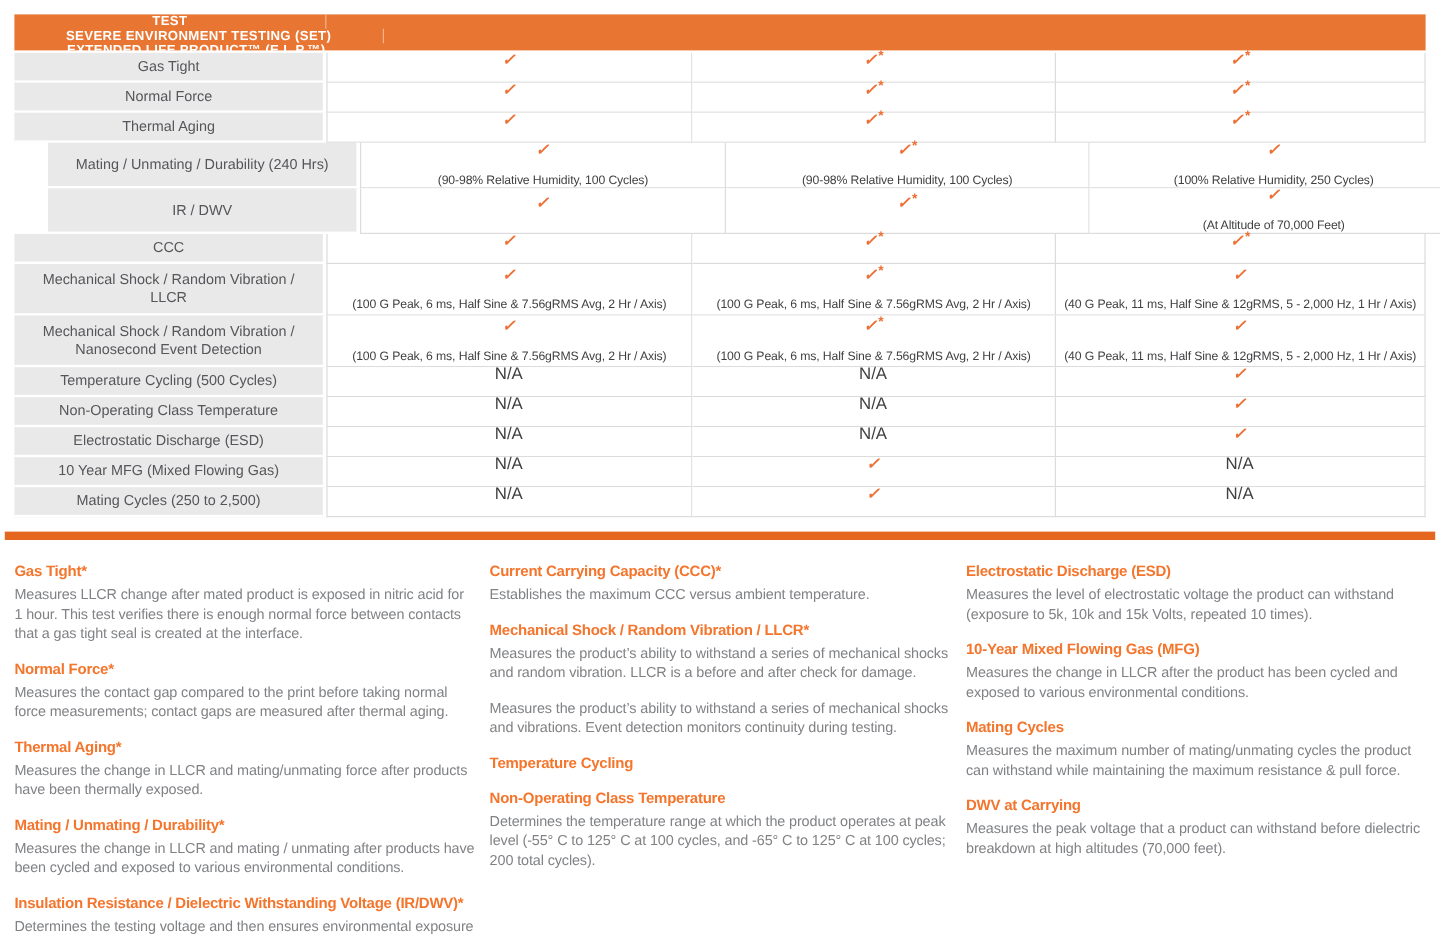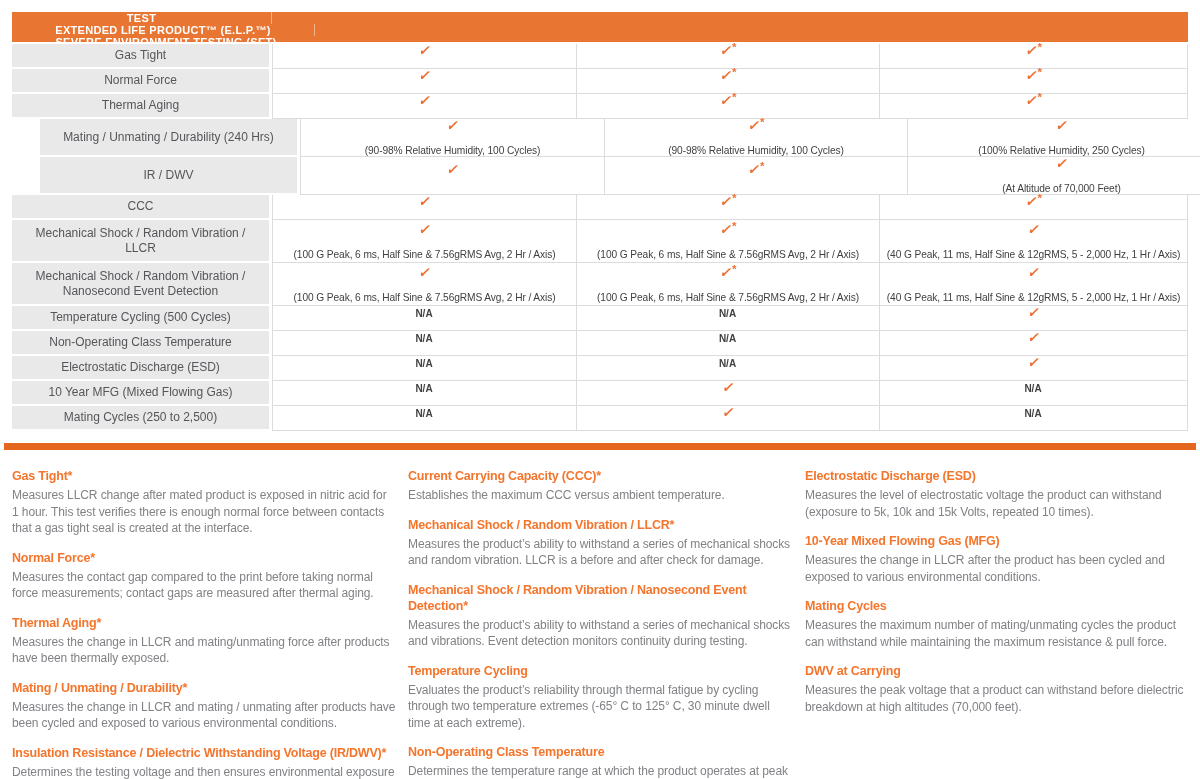--- a/index.html
+++ b/index.html
@@ -22,39 +22,39 @@
   .trow { display:flex; height:25px; }
   .trow.h38 { height:38px;padding-left:28px; } .trow.h43 { height:43px; }
   .label { width:260px; flex:none; background:var(--row-label-bg); color:#56565A;
     font-size:12px; line-height:1.22; display:flex; align-items:center; justify-content:center;
     text-align:center; border-bottom:2px solid #fff; border-right:3px solid #fff; padding:0 10px; }
   .markcell { display:flex; flex-direction:column; align-items:center; justify-content:center;
     background:#fff; border-right:1px solid var(--grid-line); border-bottom:1px solid var(--grid-line); }
   .markcell.first { border-left:1px solid var(--grid-line); }
   .markline { line-height:13px; white-space:nowrap; }
   .mk { color:var(--check); font-weight:bold; font-style:italic; font-size:13.5px; }
-  .mk.na-text { color:var(--dark-text); font-weight:bold; font-style:normal; font-size:10px; }
+  .mk.na-text { color:var(--dark-text); font-weight:normal; font-style:normal; font-size:14px; }
   .star { color:var(--check); font-weight:bold; font-size:11.5px; position:relative; top:-4px; margin-left:1px; }
   .note { font-size:10.2px; letter-spacing:-.1px; color:#3F3F41; white-space:nowrap; margin-top:12px; line-height:12px; }
   .divider { height:7px; background:var(--divider); margin:12px 4px 0 4px; }
   .glossary { display:grid; grid-template-columns:384px 385px 383px; column-gap:12px;
     margin:18px 12px 0 12px; }
   .gloss-entry { margin-bottom:13px; }
   .gloss-term { color:var(--accent); font-weight:bold; font-size:12.5px; letter-spacing:-.2px;
     line-height:16px; margin-bottom:3px; }
   .gloss-def { color:var(--body-text); font-size:12px; letter-spacing:-.1px; line-height:16.5px; }
 </style>
 </head>
 <body style="--header-bg: #E87632; --divider: #E5671F; --accent: #F4752C; --check: #ED7136; --row-label-bg: #E9E9EA; --body-text: #808285;">
 
 <div class="table-wrap">
   <div class="thead">
     <div class="hcell c1">TEST</div>
+    <div class="hcell c4">SEVERE ENVIRONMENT TESTING (SET)</div>
     <div class="hcell c3">EXTENDED LIFE PRODUCT™ (E.L.P.™)</div>
-    <div class="hcell c4">SEVERE ENVIRONMENT TESTING (SET)</div>
   </div>
   <div class="tbody">
 
     <div class="trow">
       <div class="label">Gas Tight</div>
       <div class="markcell first c2">
           <div class="markline"><span class="mk">✓</span><span class="star"></span></div>
           <div class="note"></div>
         </div>
       <div class="markcell c3">
@@ -290,26 +290,24 @@
   <div class="gloss-col">
     <div class="gloss-entry">
       <div class="gloss-term">Current Carrying Capacity (CCC)*</div>
       <div class="gloss-def">Establishes the maximum CCC versus ambient temperature.</div>
     </div>
     <div class="gloss-entry">
       <div class="gloss-term">Mechanical Shock / Random Vibration / LLCR*</div>
       <div class="gloss-def">Measures the product’s ability to withstand a series of mechanical shocks and random vibration. LLCR is a before and after check for damage.</div>
     </div>
     <div class="gloss-entry">
-      <div class="gloss-term">Mechanical Shock / Random Vibration / Nanosecond Event Detection*</div>
       <div class="gloss-def">Measures the product’s ability to withstand a series of mechanical shocks and vibrations. Event detection monitors continuity during testing.</div>
     </div>
     <div class="gloss-entry">
       <div class="gloss-term">Temperature Cycling</div>
-      <div class="gloss-def">Evaluates the product’s reliability through thermal fatigue by cycling through two temperature extremes (-65° C to 125° C, 30 minute dwell time at each extreme).</div>
     </div>
     <div class="gloss-entry">
       <div class="gloss-term">Non-Operating Class Temperature</div>
       <div class="gloss-def">Determines the temperature range at which the product operates at peak level (-55° C to 125° C at 100 cycles, and -65° C to 125° C at 100 cycles; 200 total cycles).</div>
     </div>
   </div>
   <div class="gloss-col">
     <div class="gloss-entry">
       <div class="gloss-term">Electrostatic Discharge (ESD)</div>
       <div class="gloss-def">Measures the level of electrostatic voltage the product can withstand (exposure to 5k, 10k and 15k Volts, repeated 10 times).</div>

